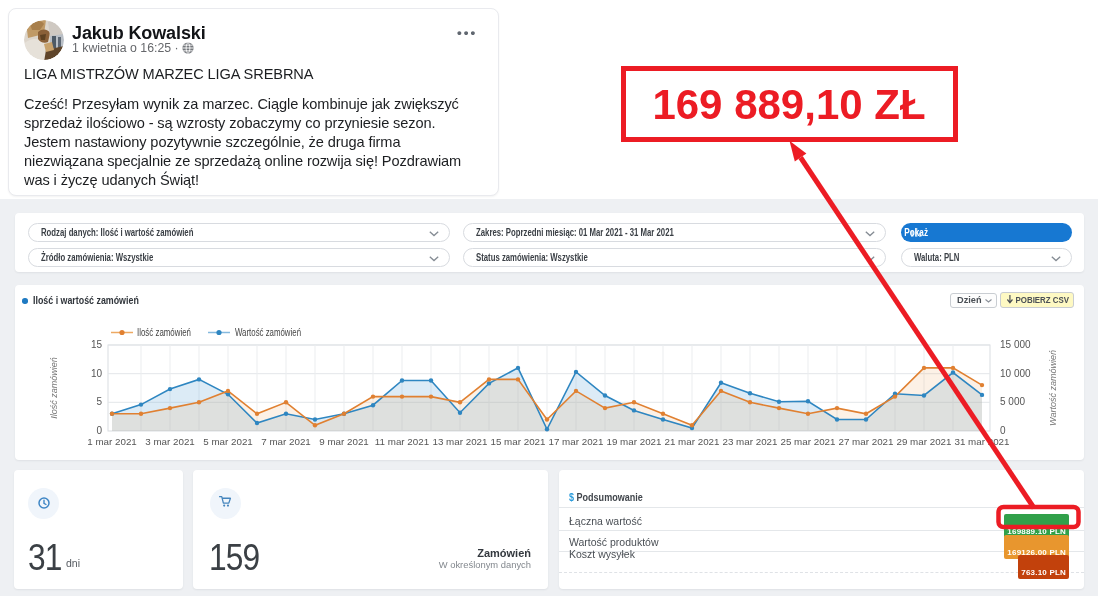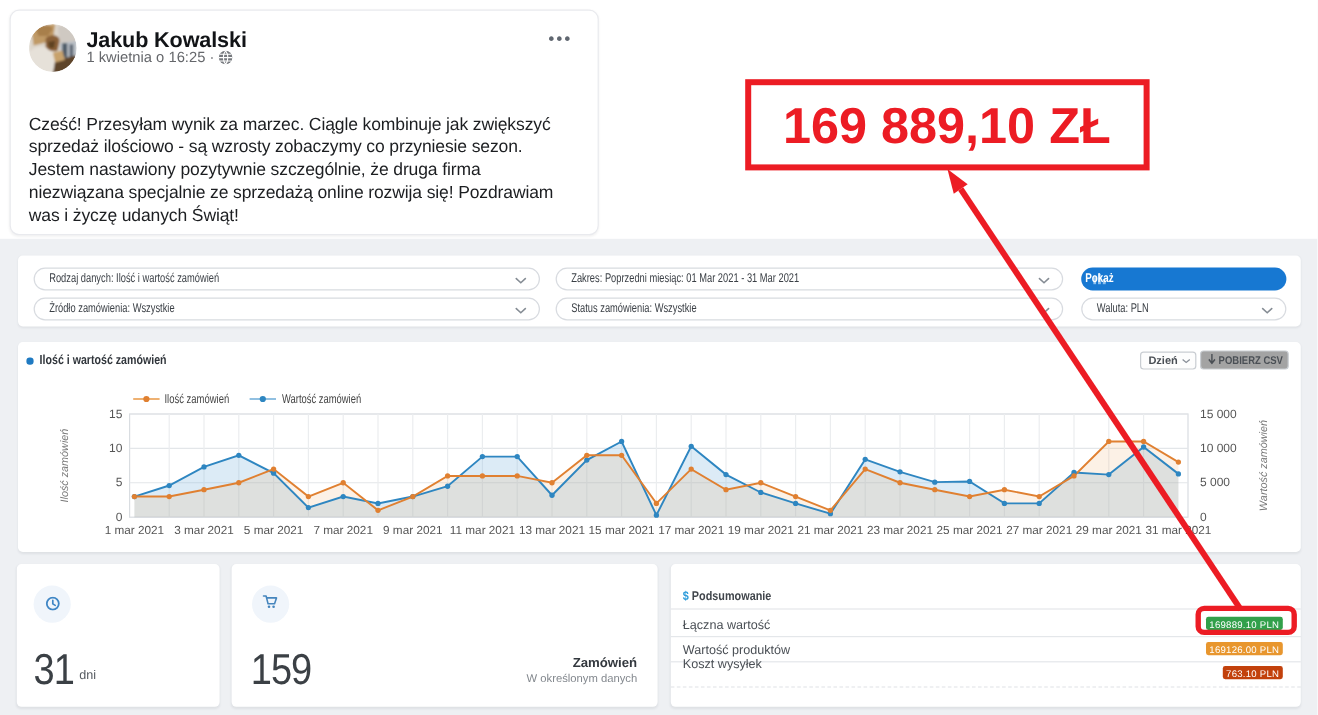--- a/index.html
+++ b/index.html
@@ -11,47 +11,47 @@
   #pname { left:72px; top:23px; font-size:18px; font-weight:bold; color:#121417; letter-spacing:-0.1px;}
   #pdate { left:72px; top:41px; font-size:12.3px; color:#65676b; }
   #pdots { left:457px; top:25px; font-size:13.5px; color:#606770; letter-spacing:2px; font-weight:bold;}
   #ptitle { left:24px; top:66px; font-size:14.6px; color:#1c1e21; letter-spacing:-0.1px;}
   #pbody { left:24px; top:95px; width:450px; font-size:14.6px; line-height:18.9px; color:#1c1e21; letter-spacing:-0.1px;}
   
   #dash { left:0; top:199px; width:1098px; height:397px; background:#eef0f3; }
   .card { position:absolute; background:#fff; border-radius:4px; box-shadow:0 1px 2px rgba(40,50,60,.08); }
   #fcard { left:15px; top:213px; width:1069px; height:59px; }
   .pill { position:absolute; height:19px; border:1px solid #d8dbe0; border-radius:10px; background:#fff;
-          font-size:10.5px; color:#3a3f45; line-height:17px; padding-left:12px; font-weight:normal; }
+          font-size:10.5px; color:#3a3f45; line-height:17px; padding-left:12px; font-weight:bold; }
   .lab { display:inline-block; transform:scaleX(0.74); transform-origin:0 50%; white-space:nowrap; }
   .pill .chev { position:absolute; right:10px; top:7px; } .chev svg { display:block; }
   #pokaz { position:absolute; left:901px; top:223px; width:171px; height:19px; border-radius:10px; background:#1778d2;
            color:#fff; font-size:10.5px; font-weight:bold; line-height:19px; }
   #pokaz .ic { position:absolute; left:10px; top:5px; }
   
   #ccard { left:15px; top:285px; width:1069px; height:175px; }
   #ctitle { left:33px; top:294px; font-size:10.8px; font-weight:bold; color:#30353b; transform:scaleX(0.82); transform-origin:0 0; }
   #cdot { left:22px; top:298px; width:5.5px; height:5.5px; border-radius:50%; background:#1f7ac2; }
   #dzien { left:950px; top:293px; width:47px; height:15px; border:1px solid #c9cdd2; border-radius:3px; background:#fdfdfd;
            font-size:9.2px; font-weight:bold; color:#4a4f55; line-height:13px; padding-left:6px;}
   #dzien .chev { position:absolute; right:4px; top:5px; }
-  #csv { left:1000px; top:292px; width:74px; height:16px; border:1px solid #c9cdd2; border-radius:3px; background:#a3a3a3;
+  #csv { left:1000px; top:292px; width:74px; height:16px; border:1px solid #c9cdd2; border-radius:3px; background:#fef9c3;
          font-size:9.3px; font-weight:bold; color:#4a4f55; line-height:14px; text-align:right; white-space:nowrap; }
   
   #bc1 { left:14px; top:470px; width:169px; height:119px; }
   #bc2 { left:193px; top:470px; width:355px; height:119px; }
   #bc3 { left:559px; top:470px; width:525px; height:119px; }
   .iconbub { position:absolute; width:31px; height:31px; border-radius:50%; background:#f0f5fb; }
   .bignum { position:absolute; font-size:36px; font-weight:normal; color:#3b4045; letter-spacing:-1px; transform:scaleX(0.88); transform-origin:left top; }
   #dni { position:absolute; left:66px; top:557px; font-size:10.5px; color:#555a60; }
   #zam1 { position:absolute; right:567px; top:547px; font-size:11px; font-weight:bold; color:#33383e; }
   #zam2 { position:absolute; right:567px; top:559px; font-size:9.4px; color:#83888e; }
   .srow { position:absolute; left:569px; font-size:10.5px; color:#4a4f55; }
   .sline { position:absolute; left:559px; width:525px; border-top:1px solid #e4e7ea; }
-  .badge { position:absolute; height:11px; border-radius:2px; color:#fff; font-size:8px; font-weight:normal; line-height:11px; padding:1px 3px; letter-spacing:0.2px; }
+  .badge { position:absolute; height:11px; border-radius:2px; color:#fff; font-size:8px; font-weight:bold; line-height:11px; padding:12px 3px; letter-spacing:0.2px; }
 </style></head>
 <body>
 <div id="page">
 
   <div id="post" class="abs"></div>
   <div id="avatar" class="abs"><svg width="40" height="40" viewBox="0 0 40 40">
     <defs>
           <clipPath id="ac">
             <circle cx="20" cy="20" r="20"></circle>
           </clipPath>
@@ -73,20 +73,21 @@
       <path d="M22 30 L40 26 L40 42 L20 42 Z" fill="#5e4429"></path>
       <path d="M20 24 L28 22 L30 30 L22 32 Z" fill="#c8a26c"></path>
     </g>
       </svg></div>
   <div id="pname" class="abs">Jakub Kowalski</div>
   <div id="pdate" class="abs">1 kwietnia o 16:25&nbsp;·&nbsp;<svg width="12" height="12" viewBox="0 0 16 16" style="vertical-align:-2px">
         <circle cx="8" cy="8" r="7.5" fill="#75787d"></circle>
         <path d="M8 0.5 C4.7 4 4.7 12 8 15.5 C11.3 12 11.3 4 8 0.5 M0.5 8 L15.5 8 M1.7 4.2 L14.3 4.2 M1.7 11.8 L14.3 11.8" stroke="#fff" stroke-width="1.2" fill="none"></path>
       </svg></div>
   <div id="pdots" class="abs">•••</div>
+  <div id="ptitle" class="abs">LIGA MISTRZÓW MARZEC LIGA SREBRNA</div>
   <div id="pbody" class="abs">Cześć! Przesyłam wynik za marzec. Ciągle kombinuje jak zwiększyć<br>sprzedaż ilościowo - są wzrosty zobaczymy co przyniesie sezon.<br>Jestem nastawiony pozytywnie szczególnie, że druga firma<br>niezwiązana specjalnie ze sprzedażą online rozwija się! Pozdrawiam<br>was i życzę udanych Świąt!</div>
 
   <div id="dash" class="abs"></div>
 
   <div id="fcard" class="card"></div>
   <div class="pill" style="left:28px; top:223px; width:422px;"><span class="lab">Rodzaj danych: Ilość i wartość zamówień</span><span class="chev">
         <svg width="10" height="6" viewBox="0 0 10 6">
           <path d="M0.8 0.8 L5 4.6 L9.2 0.8" fill="none" stroke="#858c94" stroke-width="1.3"></path>
         </svg>
       </span></div>

